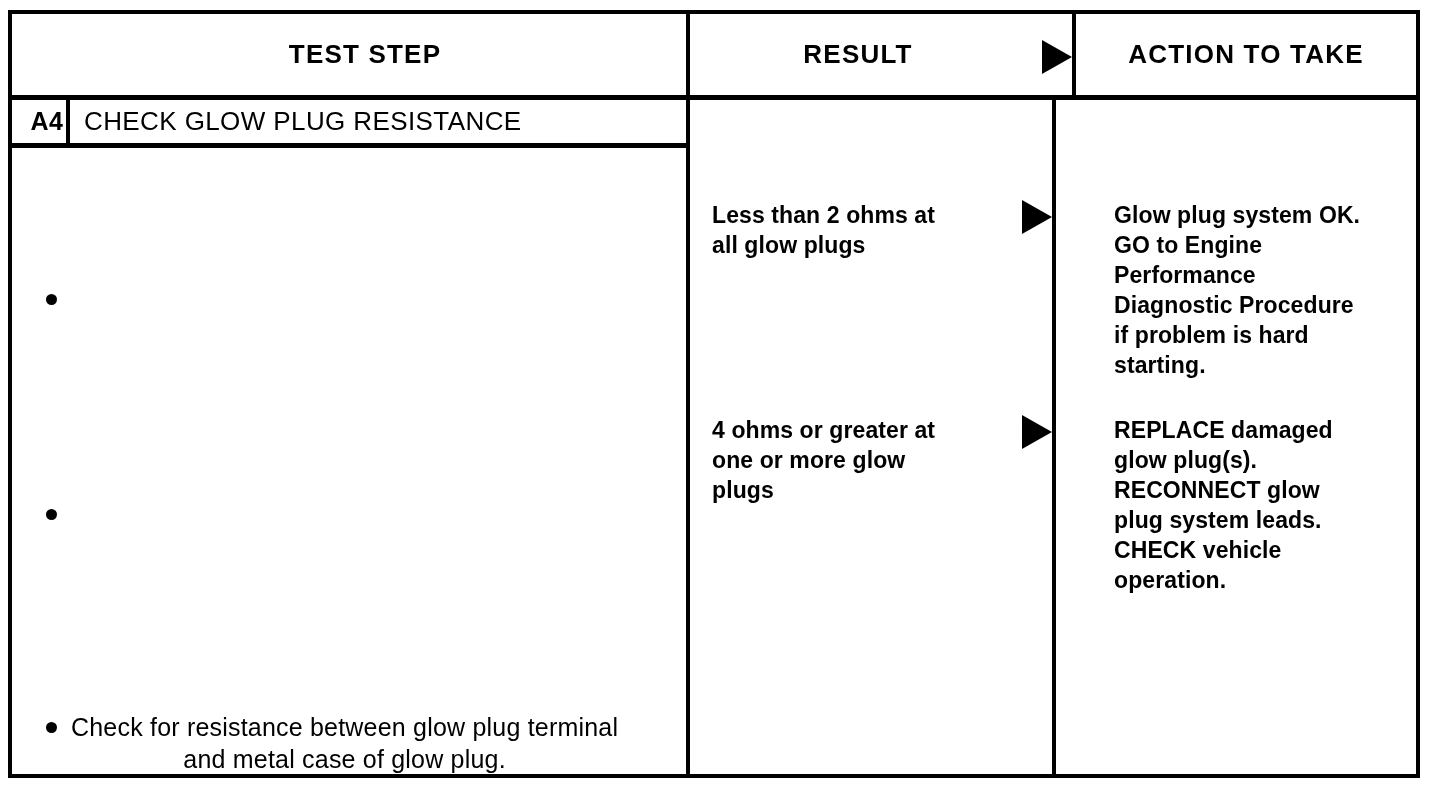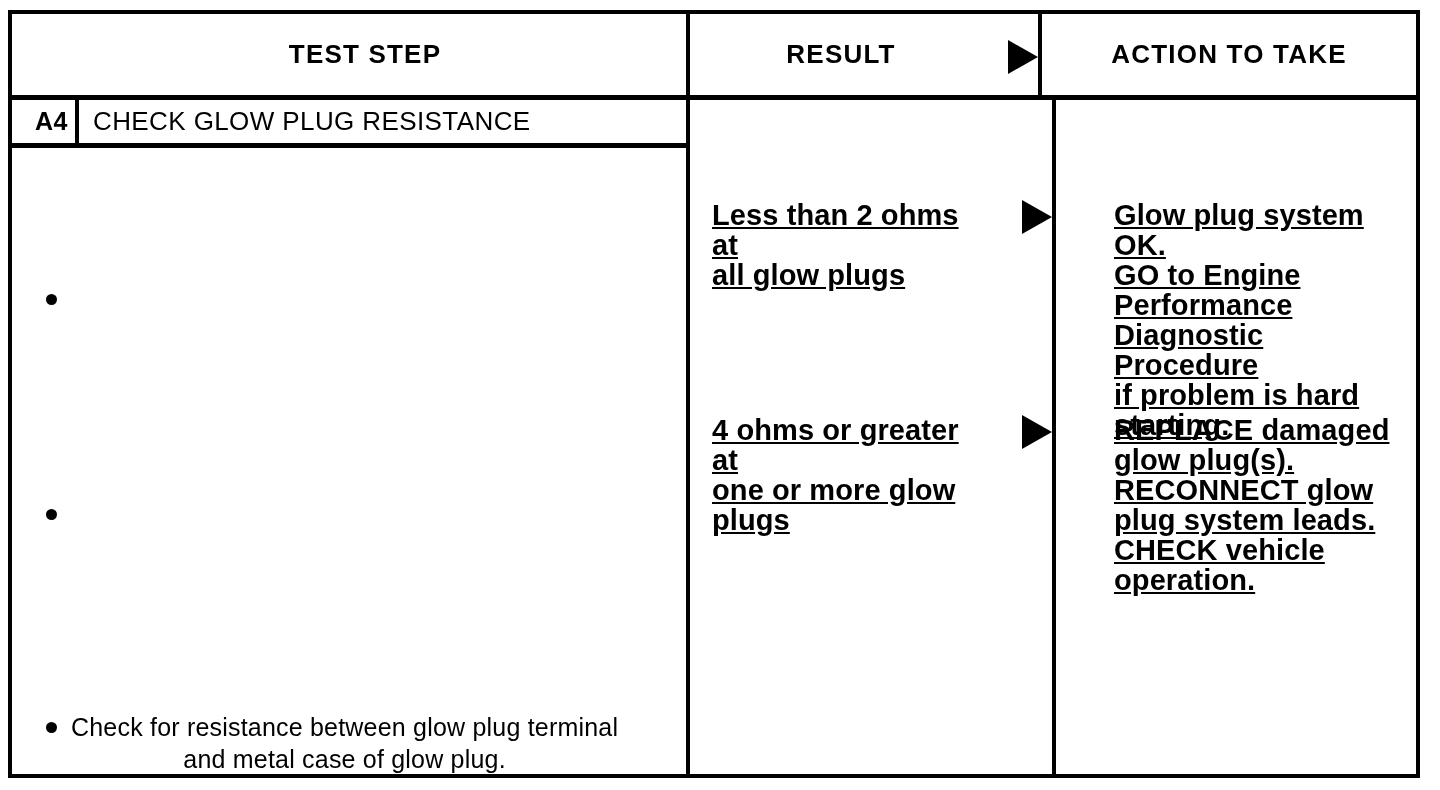--- a/index.html
+++ b/index.html
@@ -49,21 +49,21 @@
     justify-content: center;
     box-sizing: border-box;
     position: relative;
   }
   .h-teststep {
     width: 678px;
     border-right: 4px solid #000;
     padding-left: 32px;
   }
   .h-result {
-    width: 352px;
+    width: 386px;
     border-right: 4px solid #000;
   }
   .h-action {
     flex: 1 1 auto;
   }
   .h-text {
     font-weight: bold;
     font-size: 26px;
     letter-spacing: 1.2px;
     white-space: nowrap;
@@ -111,21 +111,21 @@
 
   
   .step-banner {
     display: flex;
     align-items: stretch;
     height: 48px;
     border-bottom: 5px solid #000;
     box-sizing: border-box;
   }
   .step-code {
-    width: 67px;
+    width: 58px;
     border-right: 4px solid #000;
     box-sizing: border-box;
     display: flex;
     align-items: center;
     justify-content: center;
     font-weight: bold;
     font-size: 25px;
     letter-spacing: 0.5px;
     padding-left: 16px;
   }
@@ -165,26 +165,25 @@
   .bullet-text {
     font-size: 25px;
     line-height: 32px;
     letter-spacing: 0.2px;
     white-space: pre-line;
   }
 
   
   .blk {
     position: absolute;
-    font-size: 29px;
+    font-size: 23px;
     line-height: 30px;
     font-weight: bold;
     letter-spacing: 0.1px;
     white-space: pre-line;
-    text-decoration: underline;
   }
   .blk-result { left: 22px; width: 280px; }
   .blk-action { left: 58px; width: 300px; }
 
   .res-tri {
     position: absolute;
     width: 0;
     height: 0;
     border-top: 17px solid transparent;
     border-bottom: 17px solid transparent;

